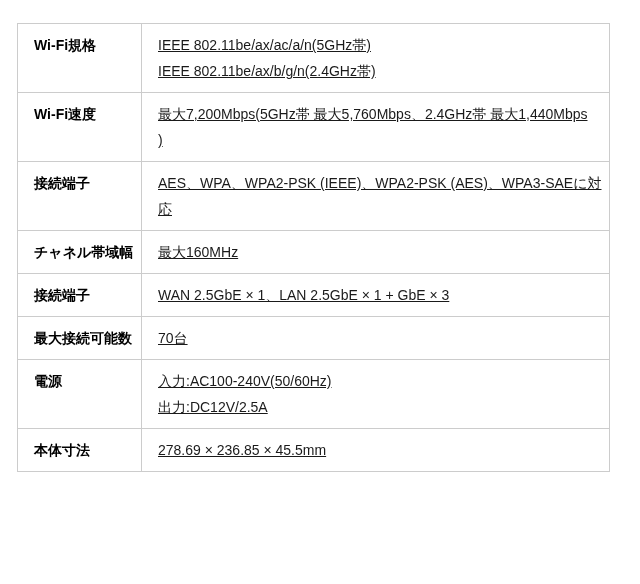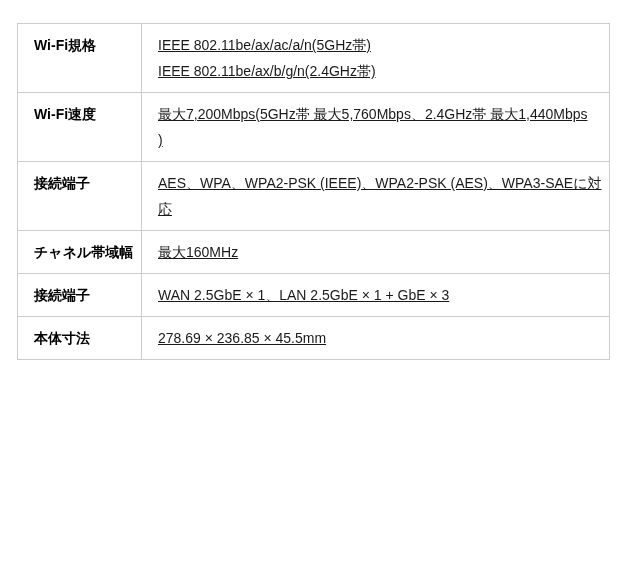--- a/index.html
+++ b/index.html
@@ -73,21 +73,30 @@
     <th scope="row">チャネル帯域幅</th>
     <td>最大160MHz</td>
   </tr>
 
   <tr>
     <th scope="row">接続端子</th>
     <td>WAN 2.5GbE × 1、LAN 2.5GbE × 1 + GbE × 3</td>
   </tr>
 
 
+  <tr>
+    <th scope="row">最大接続可能数</th>
+    <td>70台</td>
+  </tr>
 
+  <tr>
+    <th scope="row">電源</th>
+    <td>入力:AC100-240V(50/60Hz)
+出力:DC12V/2.5A</td>
+  </tr>
 
   <tr>
     <th scope="row">本体寸法</th>
     <td>278.69 × 236.85 × 45.5mm</td>
   </tr>
 
 </tbody>
   </table>
 </div>
 

